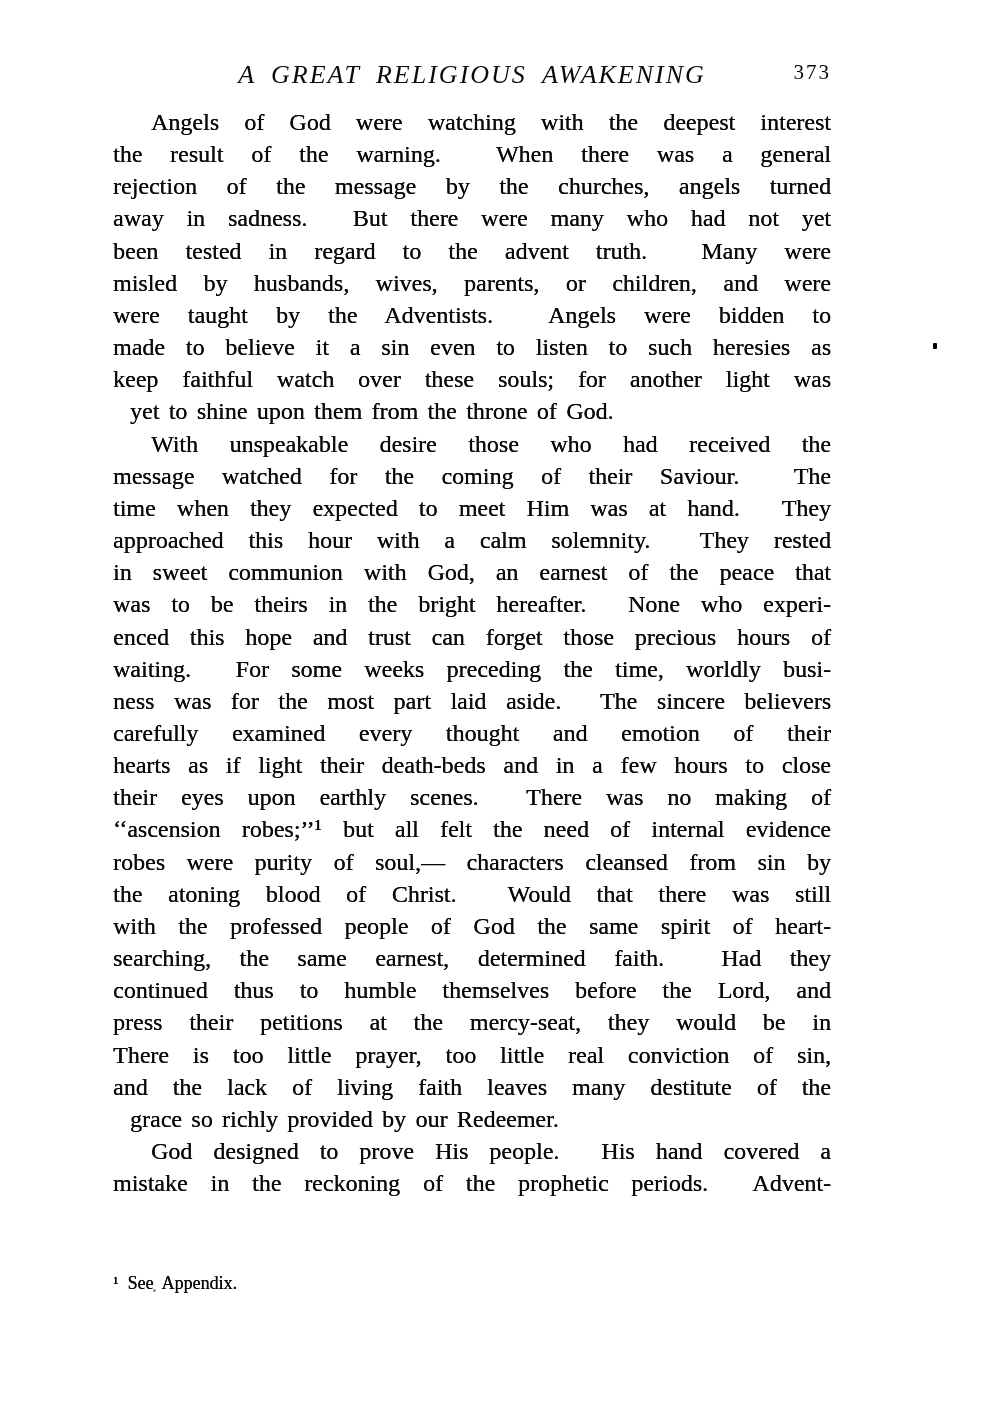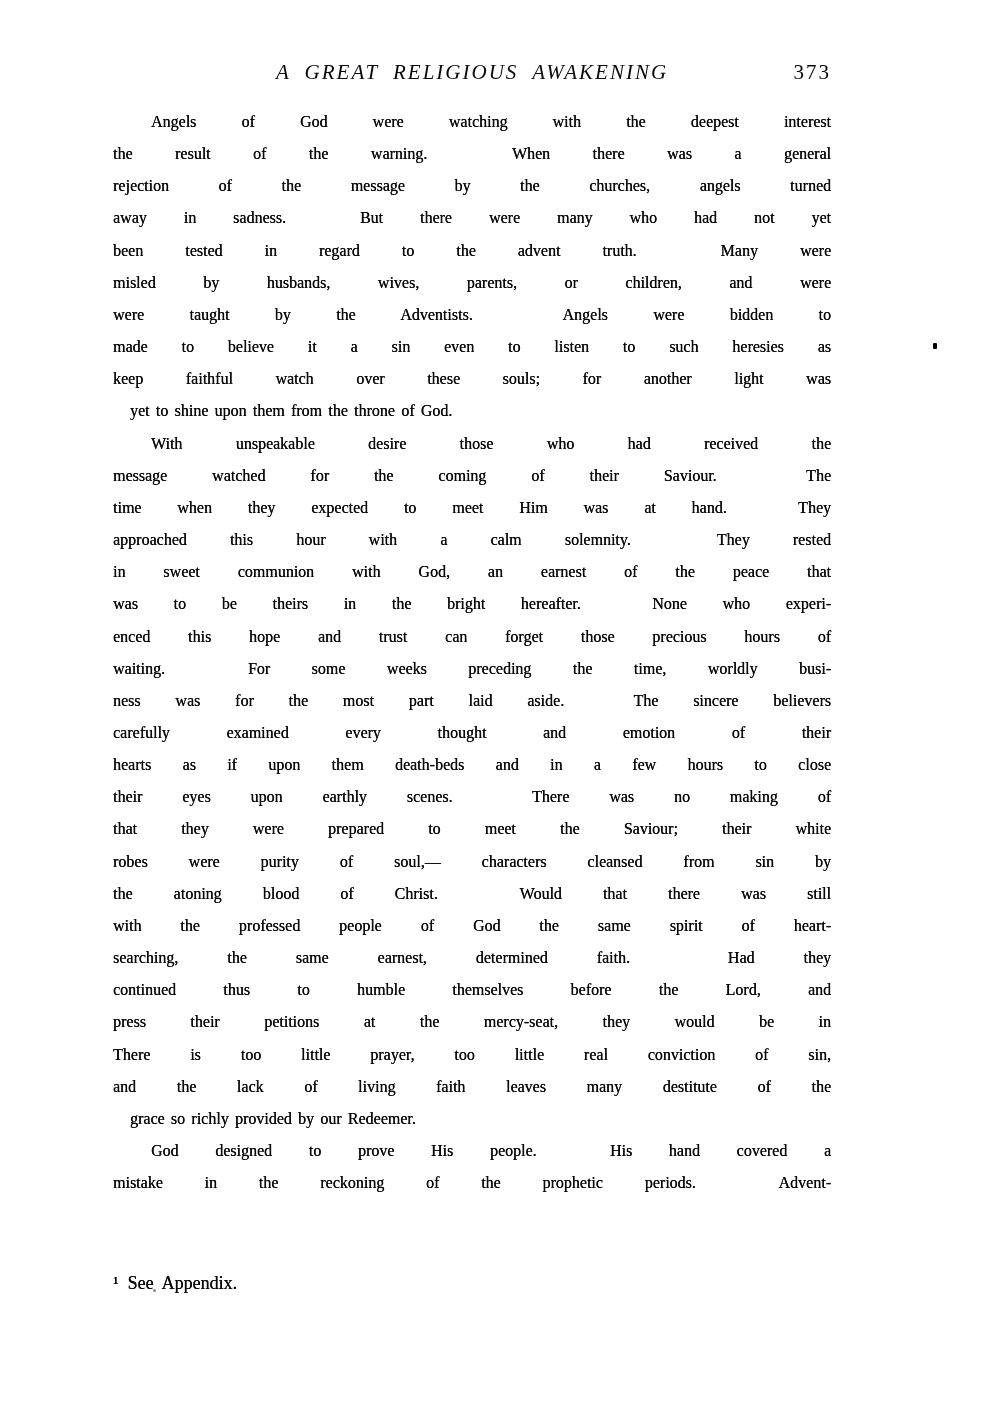--- a/index.html
+++ b/index.html
@@ -22,39 +22,39 @@
     top: 60px;
     width: 718px;
     height: 32px;
   }
   .running-title {
     position: absolute;
     left: 0;
     right: 0;
     text-align: center;
     font-style: italic;
-    font-size: 21px;
+    font-size: 26px;
     letter-spacing: 2px;
     word-spacing: 7px;
     white-space: nowrap;
   }
   .page-number {
     position: absolute;
     right: 0;
     top: 0;
     font-size: 21px;
     letter-spacing: 2px;
     margin-left: 20px;
   }
   .body-text {
     position: absolute;
     left: 113px;
     top: 106px;
     width: 718px;
-    font-size: 16px;
+    font-size: 24px;
     line-height: 32.15px;
     word-spacing: 0.14em;
     text-shadow: 0.25px 0 0 currentColor;
   }
   .paragraph { margin: 0; }
   .line {
     text-align: justify;
     text-align-last: justify;
   }
   .line.first { text-indent: 38px; }
@@ -115,23 +115,23 @@
         <div class="line first">With unspeakable desire those who had received the</div>
         <div class="line">message watched for the coming of their Saviour.&nbsp; The</div>
         <div class="line">time when they expected to meet Him was at hand.&nbsp; They</div>
         <div class="line">approached this hour with a calm solemnity.&nbsp; They rested</div>
         <div class="line">in sweet communion with God, an earnest of the peace that</div>
         <div class="line">was to be theirs in the bright hereafter.&nbsp; None who experi-</div>
         <div class="line">enced this hope and trust can forget those precious hours of</div>
         <div class="line">waiting.&nbsp; For some weeks preceding the time, worldly busi-</div>
         <div class="line">ness was for the most part laid aside.&nbsp; The sincere believers</div>
         <div class="line">carefully examined every thought and emotion of their</div>
-        <div class="line">hearts as if upon them death-beds and in a few hours to close</div>
+        <div class="line">hearts as if light their death-beds and in a few hours to close</div>
         <div class="line">their eyes upon earthly scenes.&nbsp; There was no making of</div>
-        <div class="line">that they were prepared to meet the Saviour; their white</div>
+        <div class="line">‘‘ascension robes;’’¹ but all felt the need of internal evidence</div>
         <div class="line">robes were purity of soul,— characters cleansed from sin by</div>
         <div class="line">the atoning blood of Christ.&nbsp; Would that there was still</div>
         <div class="line">with the professed people of God the same spirit of heart-</div>
         <div class="line">searching, the same earnest, determined faith.&nbsp; Had they</div>
         <div class="line">continued thus to humble themselves before the Lord, and</div>
         <div class="line">press their petitions at the mercy-seat, they would be in</div>
         <div class="line">There is too little prayer, too little real conviction of sin,</div>
         <div class="line">and the lack of living faith leaves many destitute of the</div>
         <div class="line last">grace so richly provided by our Redeemer.</div>
       </div>

